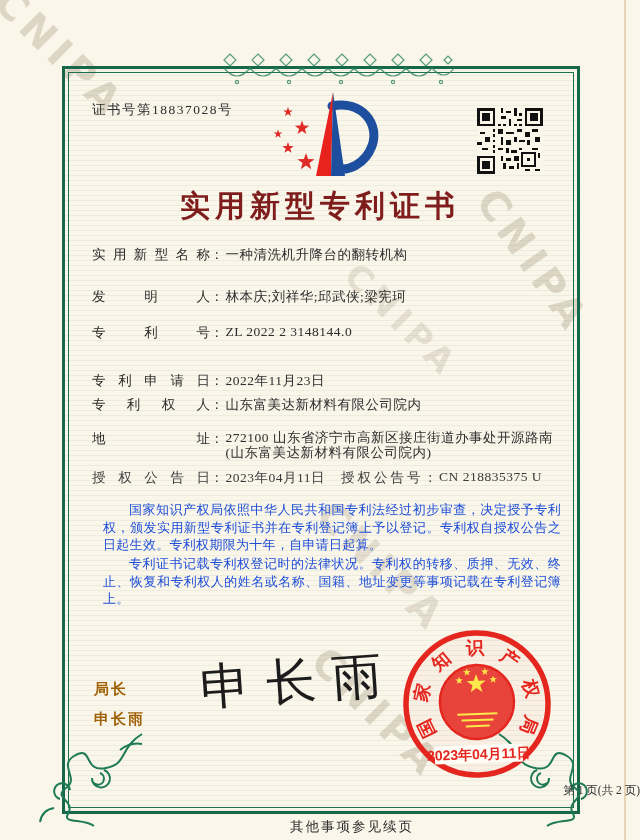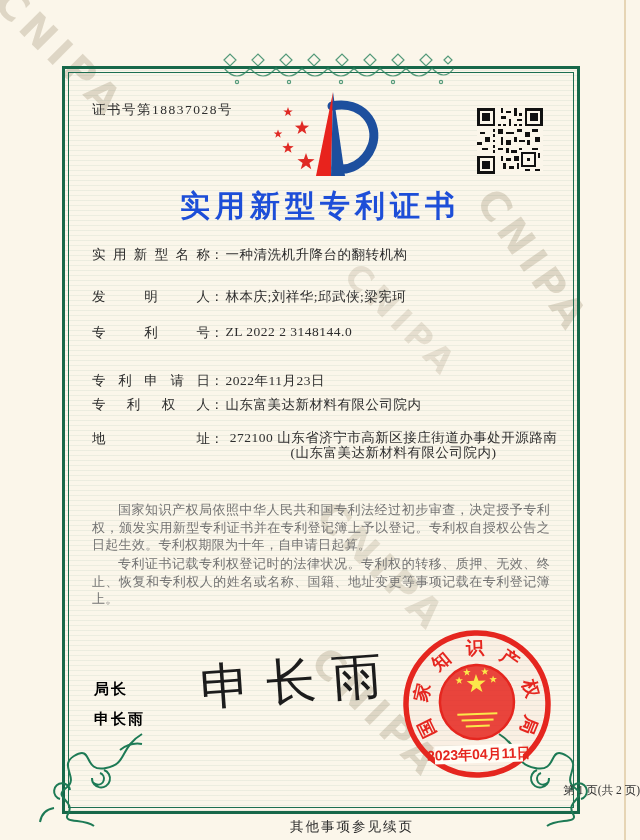--- a/index.html
+++ b/index.html
@@ -29,37 +29,37 @@
         rgba(26,107,79,0.0) 1px, rgba(26,107,79,0.0) 5px);
   }
   .frame-inner{position:absolute;inset:3px;border:1px solid #1d6f52;pointer-events:none;}
   .content{position:absolute;left:0;top:0;width:640px;height:840px;z-index:3;}
 
   .cert-no{position:absolute;left:92px;top:101px;font-size:13.5px;letter-spacing:1.5px;color:#2f2f2f;}
   .logo{position:absolute;left:258px;top:90px;}
   .qr{position:absolute;left:477px;top:108px;}
   .title{
     position:absolute;left:0;top:186px;width:640px;text-align:center;
-    font-size:30px;font-weight:bold;letter-spacing:5px;color:#1d4ed8;
+    font-size:30px;font-weight:bold;letter-spacing:5px;color:#7f1d1d;
   }
   .field{position:absolute;left:92px;font-size:13.5px;color:#2e2e2e;white-space:nowrap;}
   .flabel{display:inline-block;width:118px;text-align:justify;text-align-last:justify;vertical-align:top;font-family:Liberation Mono, monospace;}
   .colon{display:inline-block;vertical-align:top;margin-right:2px;}
-  .fval{letter-spacing:0.5px;vertical-align:top;text-align:center;}
+  .fval{letter-spacing:0.5px;vertical-align:top;}
   .fval-wrap{display:inline-block;width:336px;white-space:normal;line-height:15px;vertical-align:top;}
   .grant-row{position:absolute;left:92px;top:469px;font-size:13.5px;display:flex;white-space:nowrap;}
   .grant-right{margin-left:16px;}
   .grant-right .glabel{letter-spacing:3px;}
 
   .para{
-    position:absolute;left:92px;width:458px;
+    position:absolute;left:103px;width:458px;
     font-size:13px;line-height:17.5px;text-align:justify;text-indent:2em;
-    color:#737373;letter-spacing:0.3px;
-  }
-  .signer{position:absolute;left:94px;font-size:15px;font-weight:bold;color:#000000;letter-spacing:2px;}
+    color:#1d4ed8;letter-spacing:0.3px;
+  }
+  .signer{position:absolute;left:94px;font-size:15px;font-weight:bold;color:#a16207;letter-spacing:2px;}
   .sig{
     position:absolute;left:200px;top:648px;width:200px;
     font-size:50px;color:#1c1c1c;letter-spacing:16px;white-space:nowrap;
     transform:rotate(-4deg);font-family:"DejaVu Serif","Liberation Serif",serif;
   }
   .seal{position:absolute;left:399px;top:626px;transform:rotate(-2deg);}
   .page-info{position:absolute;left:0;top:783px;width:640px;text-align:right;font-size:11.5px;color:#333;}
   .foot-note{position:absolute;left:0;top:818px;width:640px;text-align:center;font-size:13.5px;color:#2c2c2c;letter-spacing:2px;padding-left:32px;}
   .lace{position:absolute;left:222px;top:50px;}
   .flourish{position:absolute;}
@@ -206,20 +206,28 @@
   <div class="field" style="top:372px">
     <span class="flabel">专利申请日</span><span class="colon">：</span><span class="fval">2022年11月23日</span>
   </div>
   <div class="field" style="top:396px">
     <span class="flabel">专利权人</span><span class="colon">：</span><span class="fval">山东富美达新材料有限公司院内</span>
   </div>
   <div class="field" style="top:430px">
     <span class="flabel">地址</span><span class="colon">：</span><span class="fval fval-wrap">272100 山东省济宁市高新区接庄街道办事处开源路南(山东富美达新材料有限公司院内)</span>
   </div>
 
+  <div class="grant-row">
+    <div>
+      <span class="flabel">授权公告日</span><span class="colon">：</span><span class="fval">2023年04月11日</span>
+    </div>
+    <div class="grant-right">
+      <span class="glabel">授权公告号</span><span class="colon">：</span><span class="fval">CN 218835375 U</span>
+    </div>
+  </div>
 
   <p class="para" style="top:488px">国家知识产权局依照中华人民共和国专利法经过初步审查，决定授予专利权，颁发实用新型专利证书并在专利登记簿上予以登记。专利权自授权公告之日起生效。专利权期限为十年，自申请日起算。</p>
   <p class="para" style="top:542px">专利证书记载专利权登记时的法律状况。专利权的转移、质押、无效、终止、恢复和专利权人的姓名或名称、国籍、地址变更等事项记载在专利登记簿上。</p>
 
   <div class="signer" style="top:680px">局长</div>
   <div class="signer" style="top:710px">申长雨</div>
   <div class="sig">申长雨</div>
 
   <svg class="seal" width="156" height="156" viewBox="0 0 156 156">
     <circle cx="78" cy="78" r="71" stroke="#e5261f" stroke-width="5.5" fill="rgba(229,38,31,0.03)"></circle>

